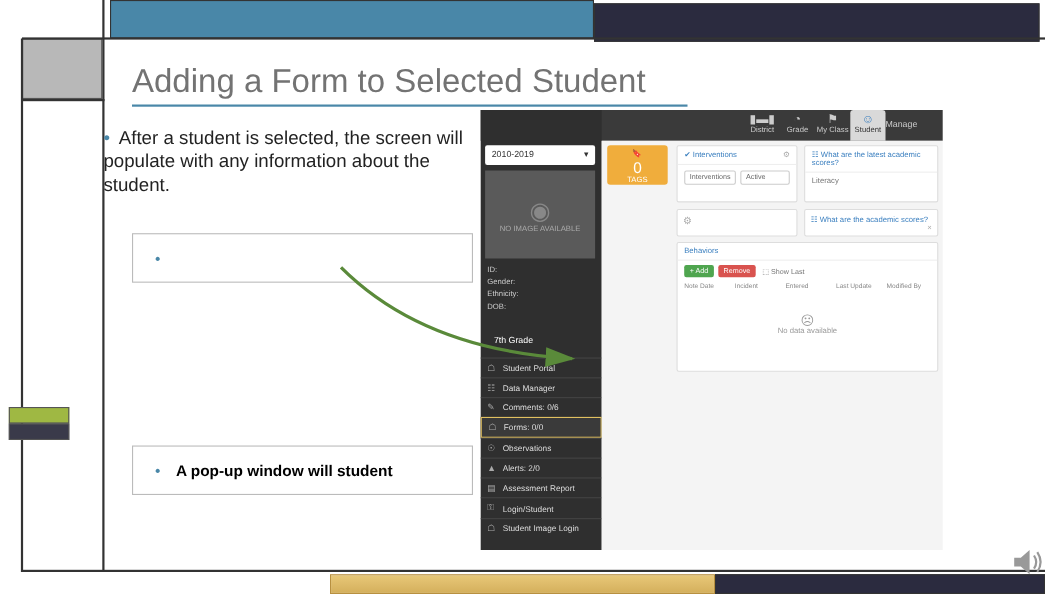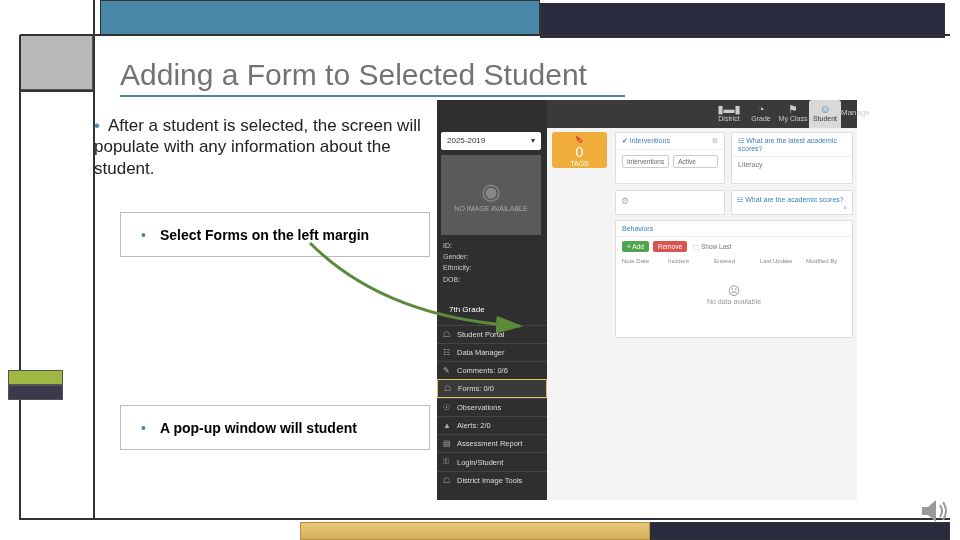--- a/index.html
+++ b/index.html
@@ -31,21 +31,21 @@
 .b3box{position:absolute;left:120px;top:405px;width:310px;height:45px;border:1px solid #bbb;background:#fff;padding-left:20px;box-sizing:border-box;display:flex;align-items:center;font-size:14px;font-weight:bold}
 .b3box .dot{color:#4987a8;margin-right:14px;font-weight:normal}
 
 
 .app{position:absolute;left:437px;top:100px;width:420px;height:400px;background:#fff;font-size:8px;color:#555}
 .app-sidebar{position:absolute;left:0;top:0;width:110px;height:400px;background:#2f2f2f;color:#ddd}
 .topnav{position:absolute;left:0;top:0;width:100%;height:28px;background:#3a3a3a;display:flex}
 .topnav .spacer{flex:1}
 .topnav .ni{width:32px;text-align:center;font-size:7px;color:#ccc;padding-top:3px;line-height:1.1}
 .topnav .ni.act{background:#d9d9d9;color:#333;border-radius:3px 3px 0 0}
-.topnav .manage{width:16px;padding-top:8px;font-size:8px;color:#ccc}
+.topnav .manage{width:52px;padding-top:8px;font-size:8px;color:#ccc}
 .ni .ic{font-size:11px;display:block}
 
 .year{position:absolute;left:4px;top:32px;width:100px;height:18px;background:#fff;color:#333;font-size:8px;line-height:18px;padding-left:6px;border-radius:2px;box-sizing:border-box}
 .photo{position:absolute;left:4px;top:55px;width:100px;height:80px;background:#5a5a5a;display:flex;flex-direction:column;align-items:center;justify-content:center;color:#aaa;font-size:7px;text-align:center}
 .photo .cam{font-size:22px;color:#888}
 .info{position:absolute;left:6px;top:140px;font-size:7px;color:#ccc;line-height:1.6}
 .grade{position:absolute;left:12px;top:205px;font-size:8px;color:#fff}
 .menu{position:absolute;left:0;top:225px;width:110px}
 .menu .mi{padding:4px 6px;font-size:7.5px;color:#ddd;border-top:1px solid #444;display:flex;align-items:center;gap:4px}
 .menu .mi .mic{width:10px;font-size:8px;color:#aaa}
@@ -109,40 +109,39 @@
 
 <div class="title">Adding a Form to Selected Student</div>
 <div class="title-underline"></div>
 
 <div class="b1">
   <span class="dot">•</span><span class="txt">After a student is selected, the screen will populate with any information about the student.</span>
 </div>
 
 <div class="b2box">
   <span class="dot">•</span>
-  <span>Select Forms on the left margin</span>
 </div>
 
 <div class="b3box">
   <span class="dot">•</span>
   <span>A pop-up window will student</span>
 </div>
 
 <div class="app">
   <div class="topnav">
     <div class="spacer"></div>
     <div class="ni"><span class="ic">▮▬▮</span><span>District</span></div>
     <div class="ni"><span class="ic">◔</span><span>Grade</span></div>
     <div class="ni"><span class="ic">⚑</span><span>My Class</span></div>
     <div class="ni act"><span class="ic" style="color:#3a7fbf">☺</span><span>Student</span></div>
     <div class="manage">Manage</div>
   </div>
 
   <div class="app-sidebar">
-    <div class="year"><span>2025-2019</span><span style="float:right;margin-right:6px">▾</span></div>
+    <div class="year"><span>2010-2019</span><span style="float:right;margin-right:6px">▾</span></div>
     <div class="photo">
       <span class="cam">◉</span>
       <span>NO IMAGE AVAILABLE</span>
     </div>
     <div class="info">
       <div>ID:</div>
       <div>Gender:</div>
       <div>Ethnicity:</div>
       <div>DOB:</div>
     </div>
@@ -175,21 +174,21 @@
       <div class="mi">
             <span class="mic">▤</span>
             <span>Assessment Report</span>
           </div>
       <div class="mi">
             <span class="mic">⚿</span>
             <span>Login/Student</span>
           </div>
       <div class="mi">
             <span class="mic">☖</span>
-            <span>District Image Tools</span>
+            <span>Student Image Login</span>
           </div>
     </div>
   </div>
 
   <div class="app-right">
     <div class="tag-card">
       <span>🔖</span>
       <span class="big">0</span>
       <span>TAGS</span>
     </div>

